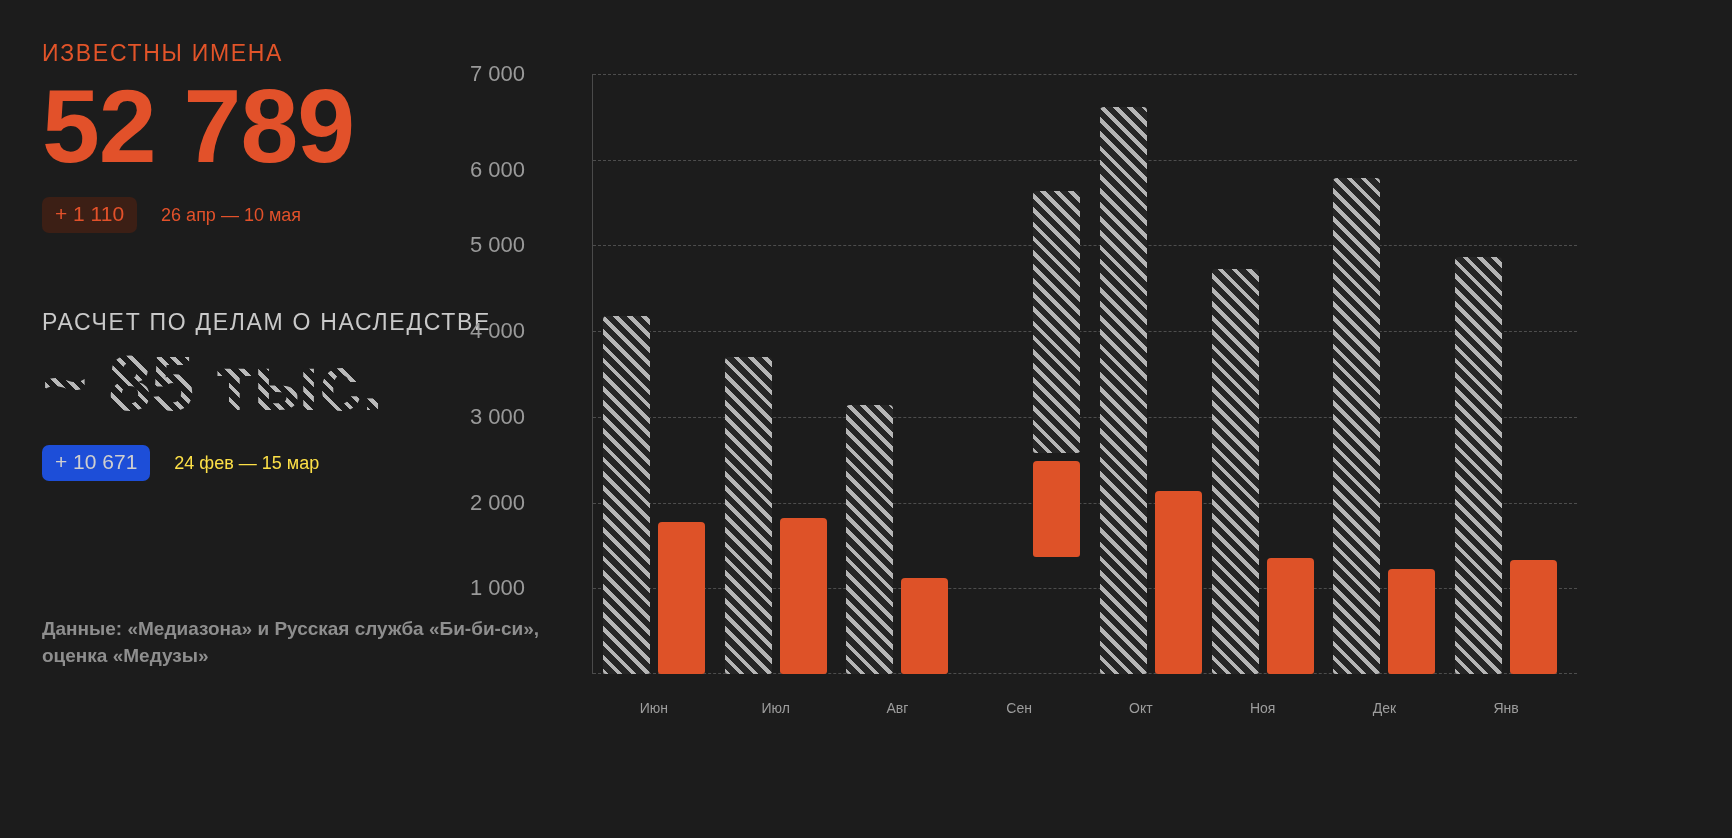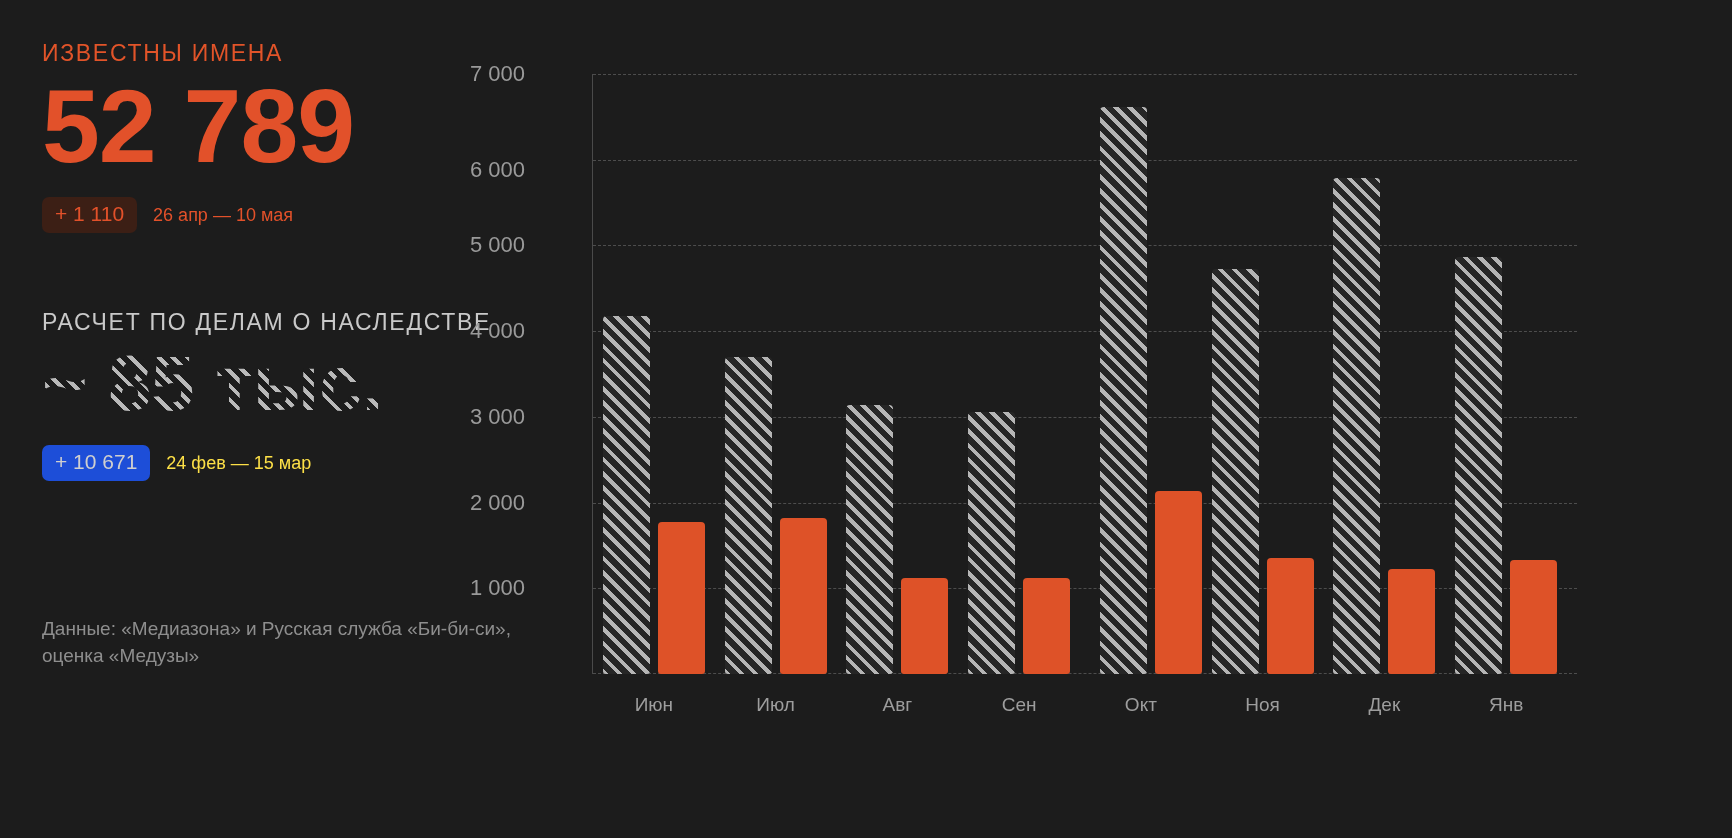--- a/index.html
+++ b/index.html
@@ -44,21 +44,21 @@
     font-weight: 700;
     color: #e2512a;
     letter-spacing: -1px;
     line-height: 1.02;
     margin-top: 6px;
   }
 
   .meta-row {
     display: flex;
     align-items: center;
-    gap: 16px;
+    gap: 24px;
     margin-top: 18px;
   }
   .badge {
     font-size: 21px;
     padding: 5px 13px 7px 13px;
     border-radius: 7px;
     white-space: nowrap;
   }
   .badge.orange { background: #3c1f15; color: #e2512a; }
   .badge.gray   { background: #1d4ed8; color: #cfcfcf; }
@@ -90,20 +90,21 @@
   }
 
   #source-note {
     position: absolute;
     left: 42px;
     bottom: 168px;
     font-size: 19px;
     line-height: 1.45;
     color: #8e8e8e;
     max-width: 500px;
+    font-weight: bold;
   }
 
   
   #chart-panel {
     position: absolute;
     left: 520px; top: 54px;
     width: 1100px; height: 700px;
   }
   #plot-area {
     position: absolute;
@@ -143,21 +144,21 @@
   }
   .bar { width: 47px; border-radius: 4px 4px 3px 3px; }
   .bar.estimate { }
   .bar.known { background: #de5228; }
 
   .xlabel {
     position: absolute;
     bottom: -42px;
     left: 0; right: 0;
     text-align: center;
-    font-size: 19px;
+    font-size: 14px;
     color: #9d9d9d;
   }
 </style>
 </head>
 <body>
 
 <div id="left-panel">
 
   <div>
     <div class="kicker orange">ИЗВЕСТНЫ ИМЕНА</div>
@@ -213,21 +214,21 @@
         <div class="group" style="left: 121.75px; width: 121.75px;">
           <div class="bar estimate hatch-bg" title="Расчет по делам о наследстве: 3700" style="height: 317.143px;"></div>
           <div class="bar known" title="Известны имена: 1820" style="height: 156px;"></div>
           <div class="xlabel">Июл</div>
         </div>
         <div class="group" style="left: 243.5px; width: 121.75px;">
           <div class="bar estimate hatch-bg" title="Расчет по делам о наследстве: 3140" style="height: 269.143px;"></div>
           <div class="bar known" title="Известны имена: 1120" style="height: 96px;"></div>
           <div class="xlabel">Авг</div>
         </div>
-        <div class="group" style="left: 365.25px; width: 121.75px;">
+        <div class="group" style="left: 365.25px; width: 121.75px; flex-direction: column;">
           <div class="bar estimate hatch-bg" title="Расчет по делам о наследстве: 3060" style="height: 262.286px;"></div>
           <div class="bar known" title="Известны имена: 1120" style="height: 96px;"></div>
           <div class="xlabel">Сен</div>
         </div>
         <div class="group" style="left: 487px; width: 121.75px; justify-content: flex-end;">
           <div class="bar estimate hatch-bg" title="Расчет по делам о наследстве: 6620" style="height: 567.429px;"></div>
           <div class="bar known" title="Известны имена: 2140" style="height: 183.429px;"></div>
           <div class="xlabel">Окт</div>
         </div>
         <div class="group" style="left: 608.75px; width: 121.75px;">

